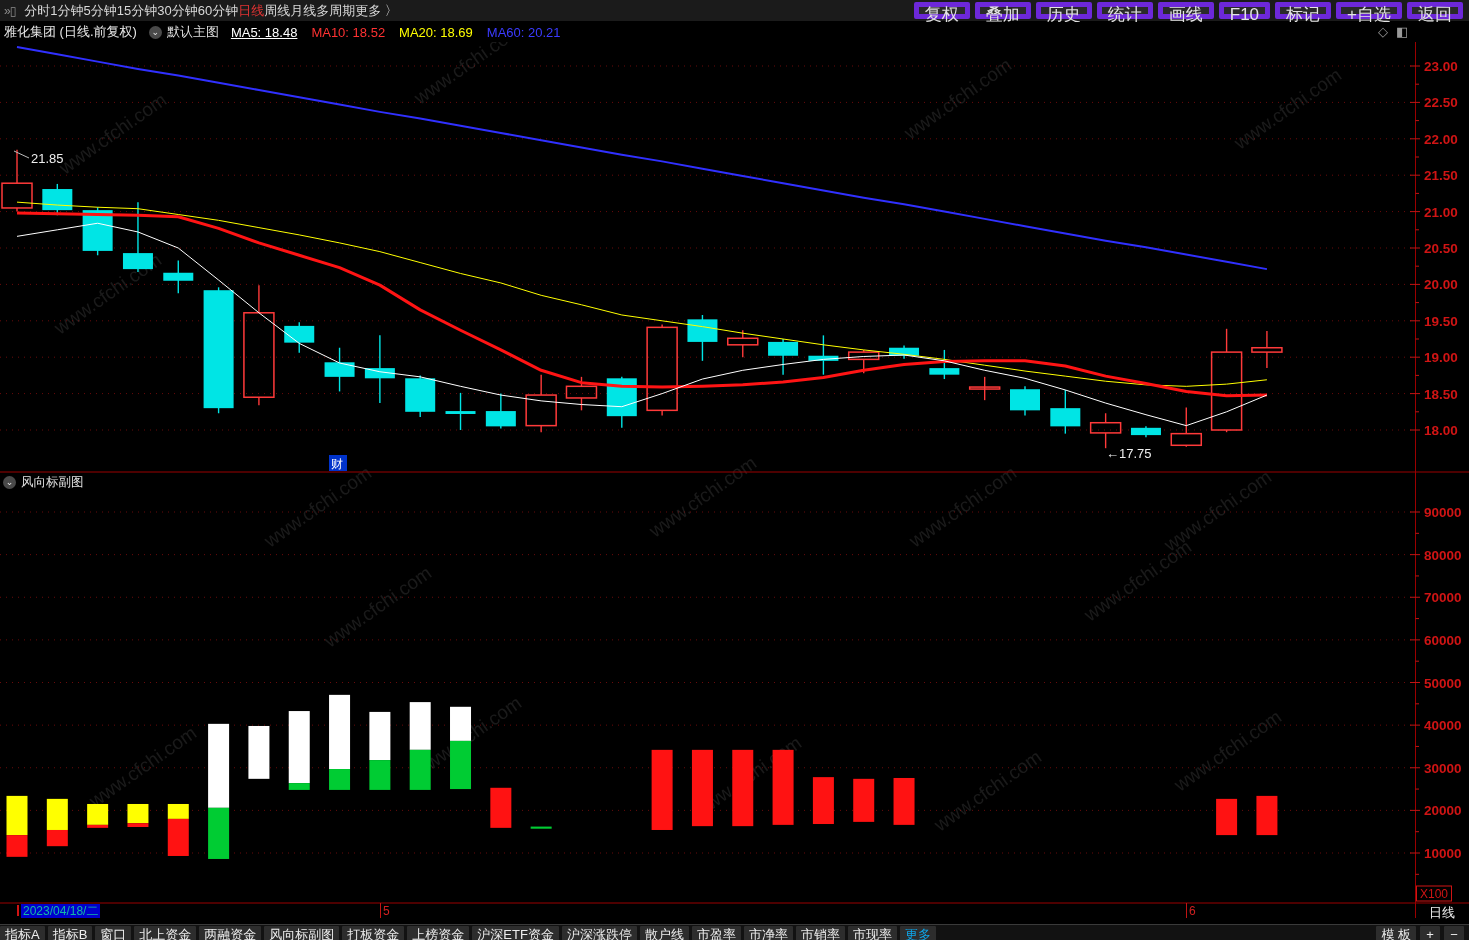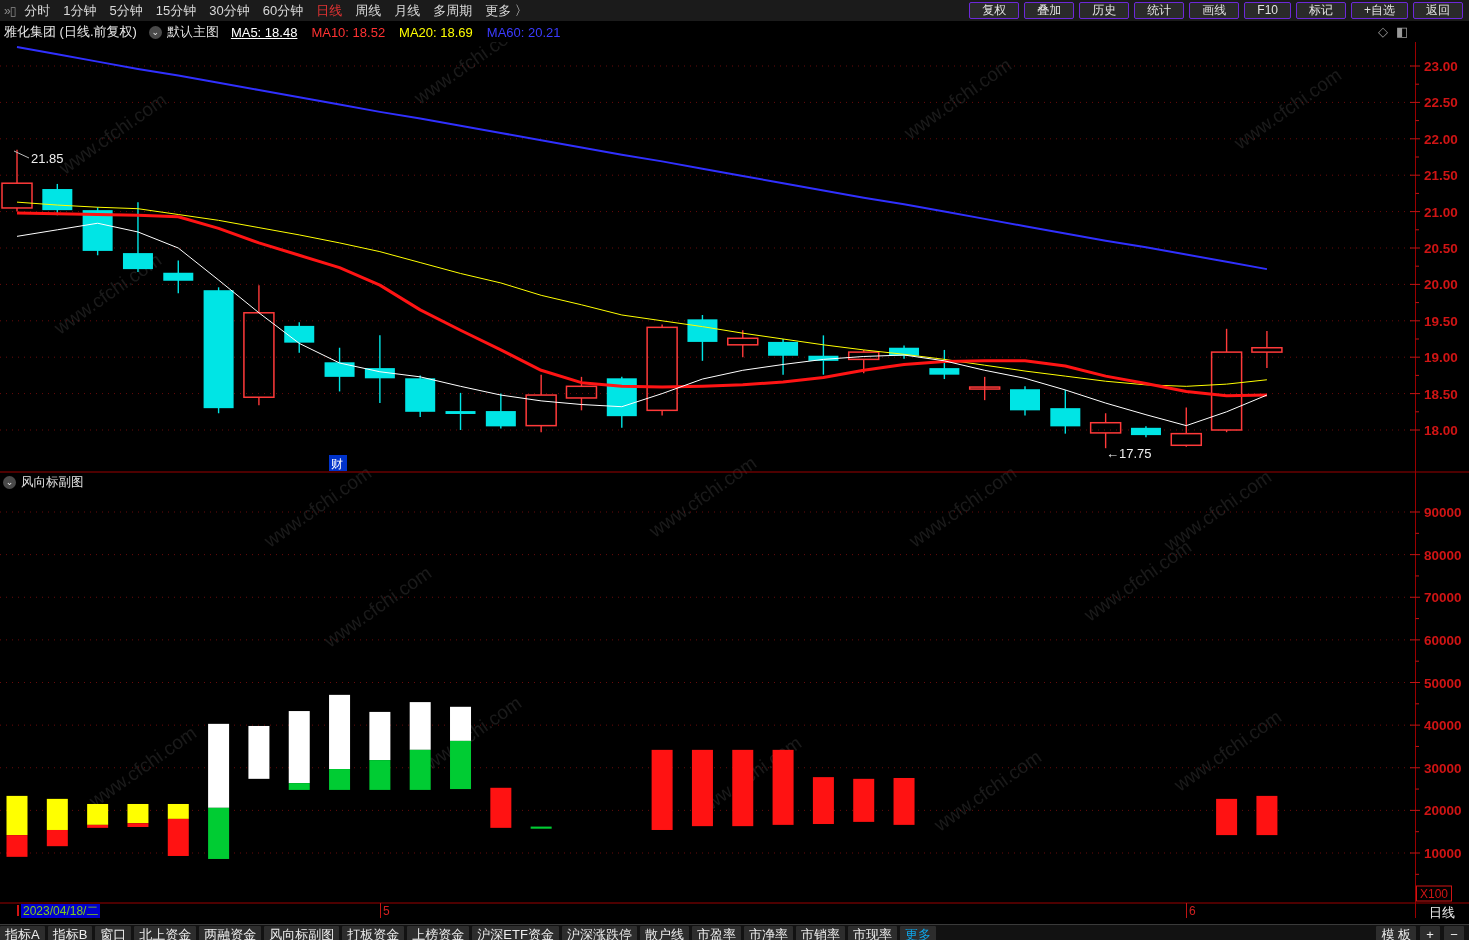--- a/index.html
+++ b/index.html
@@ -9,27 +9,27 @@
     background:#000; font-family:"Liberation Sans","DejaVu Sans",sans-serif;
     -webkit-font-smoothing:antialiased;
   }
   
   #topbar {
     position:absolute; left:0; top:0; width:1469px; height:22px;
     background:#1b1b1b; border-bottom:1px solid #000;
     display:flex; align-items:center; font-size:13px; color:#d9d9d9; z-index:5;
   }
   #collapse-ic { color:#8e8e8e; font-size:12px; margin:0 9px 0 4px; letter-spacing:-1px; }
-  #period-menu { display:flex; align-items:flex-start; gap:13px; }
+  #period-menu { display:flex; align-items:flex-start; }
   .menu-item { cursor:default; white-space:nowrap; }
   .menu-item.active { color:#e23333; }
   #toolbar-right { margin-left:auto; display:flex; align-items:center; gap:5px; margin-right:6px; }
   .tool-item {
-    background:#2a2a2a; border:1px solid #6d28d9; border-radius:2px;
-    padding:0 12px; height:17px; line-height:15px; font-size:12px; color:#e3e3e3; white-space:nowrap;
+    background:#2a2a2a; border:5px solid #6d28d9; border-radius:2px;
+    padding:0 6px; height:17px; line-height:15px; font-size:17px; color:#e3e3e3; white-space:nowrap;
   }
   
   #infobar {
     position:absolute; left:0; top:22px; width:1469px; height:20px; background:#000;
     display:flex; align-items:center; font-size:13px; color:#e8e8e8; z-index:5;
   }
   #stock-title { margin-left:4px; }
   .circle-icon {
     width:13px; height:13px; border-radius:50%; background:#4a4a4a; color:#e8e8e8;
     font-size:9px; line-height:12px; text-align:center; display:inline-block; flex:0 0 auto;
@@ -40,21 +40,21 @@
   #win-icons { position:absolute; left:1378px; top:24px; color:#9a9a9a; font-size:13px; letter-spacing:8px; z-index:6; }
   
   #subheader {
     position:absolute; left:0; top:474px; height:16px; display:flex; align-items:center;
     font-size:12.5px; color:#e2e2e2; z-index:5;
   }
   #subheader .circle-icon { margin:0 5px 0 3px; }
   
   #timebar { position:absolute; left:0; top:903px; width:1469px; height:15px; z-index:5; font-size:12px; }
   #date-chip {
-    position:absolute; left:21px; top:1px; background:#0000cd; color:#84cc16;
+    position:absolute; left:21px; top:1px; background:#0000cd; color:#14b8a6;
     height:14px; line-height:14px; padding:0 2px; white-space:nowrap;
   }
   .month-marker { position:absolute; top:1px; color:#d02020; }
   #period-label { position:absolute; left:1429px; top:1px; color:#f0f0f0; font-size:13px; }
   
   #tabbar {
     position:absolute; left:0; top:918px; width:1469px; height:22px; background:#121212;
     border-top:1px solid #3a3a3a; display:flex; align-items:center; gap:11px; z-index:5;margin-top:6px;
   }
   .tab {

